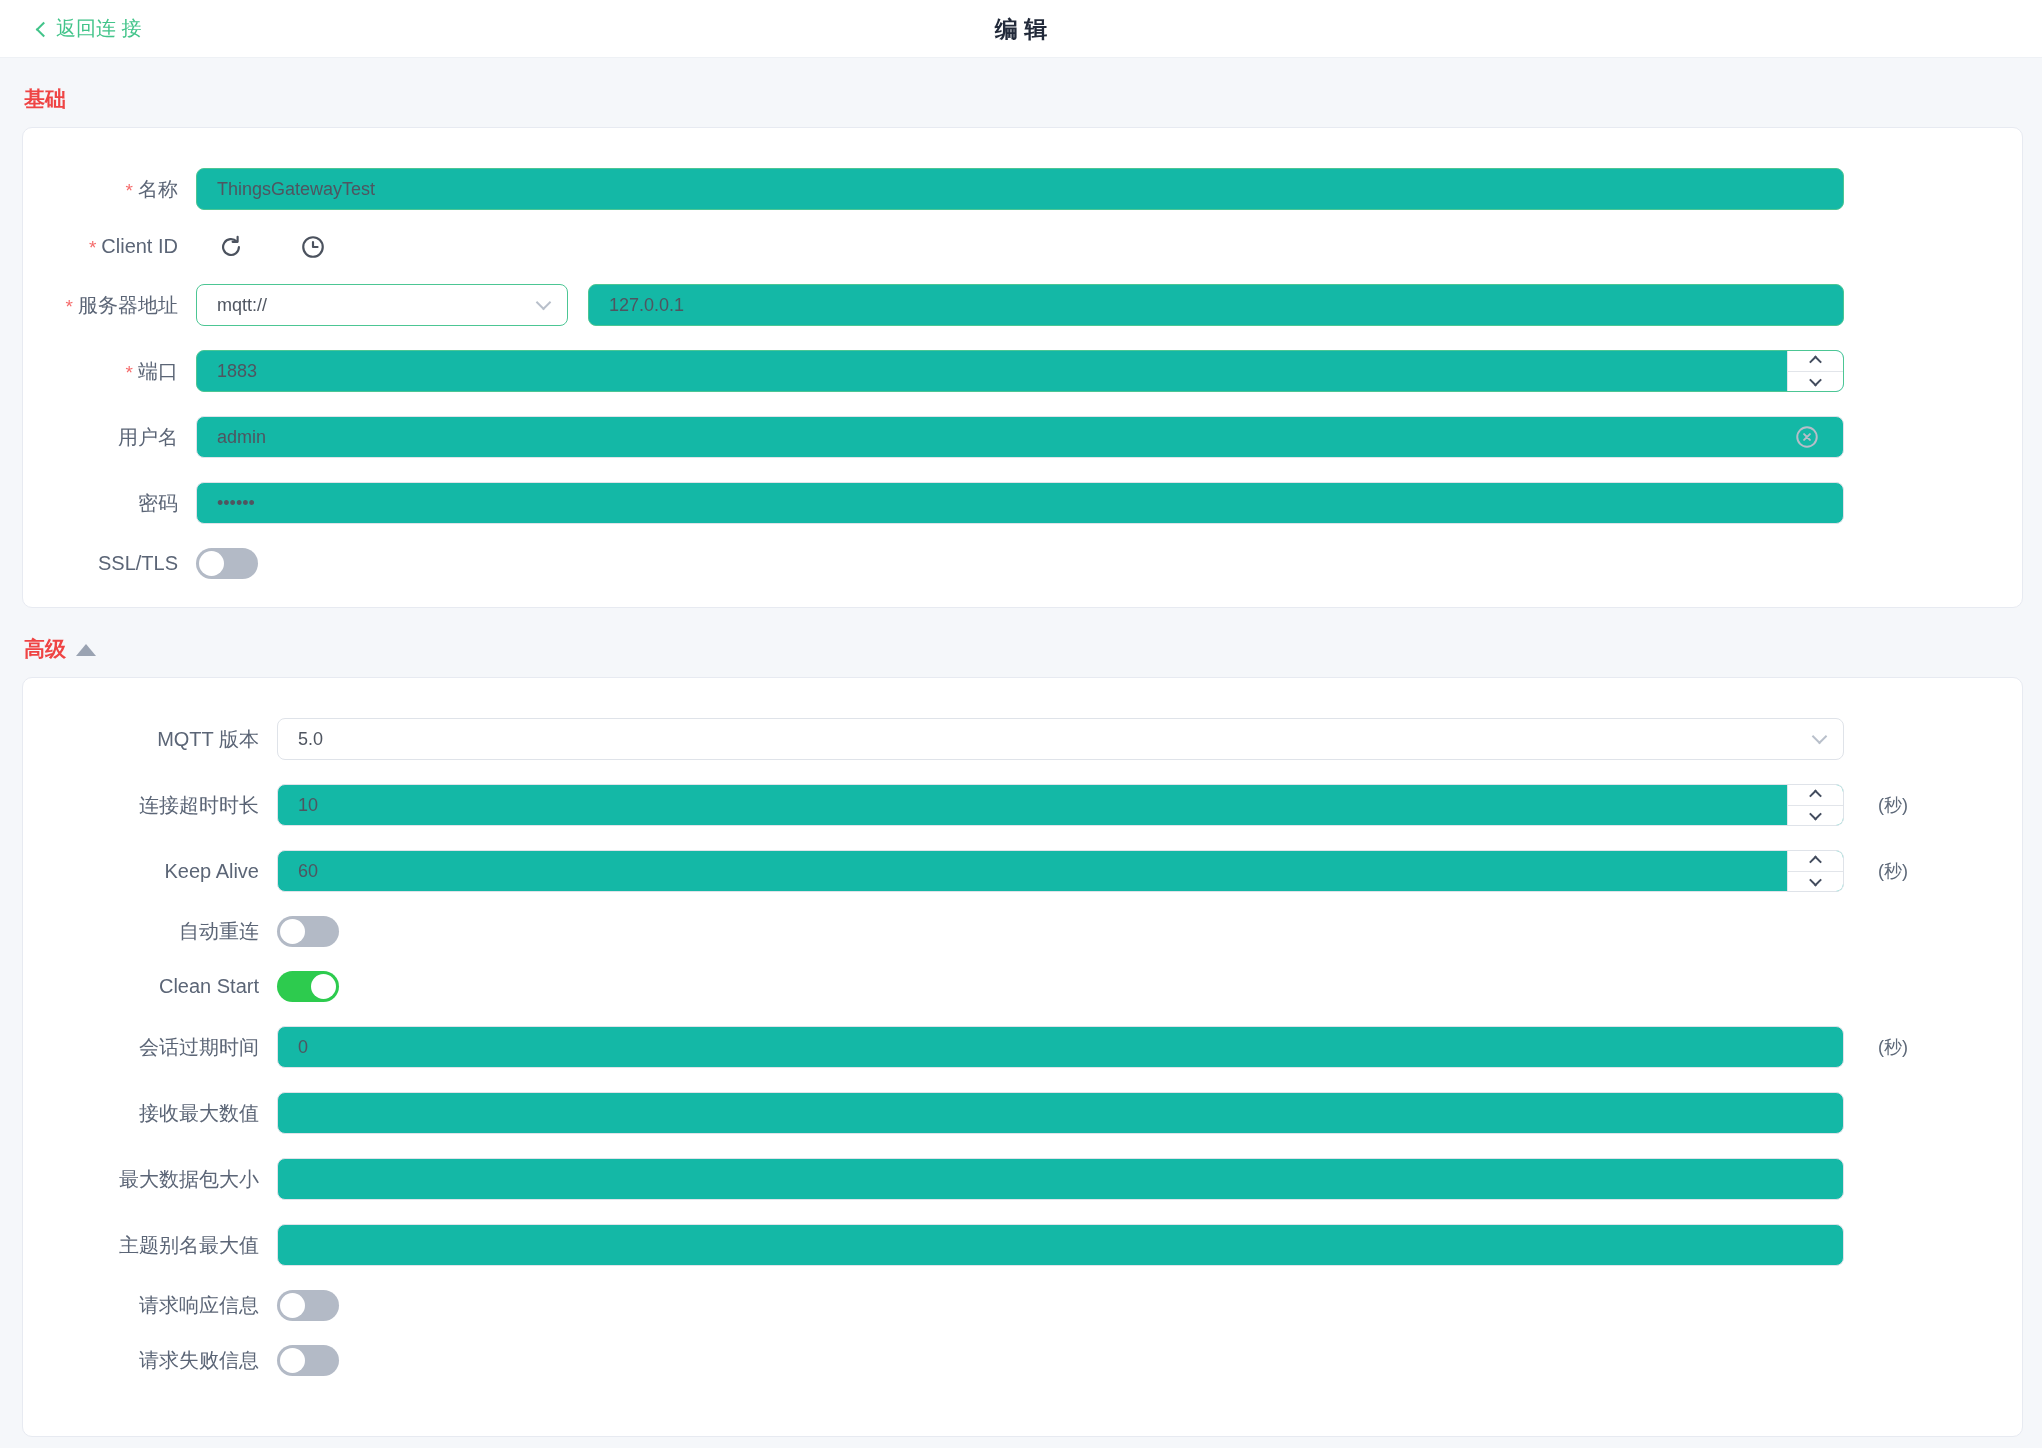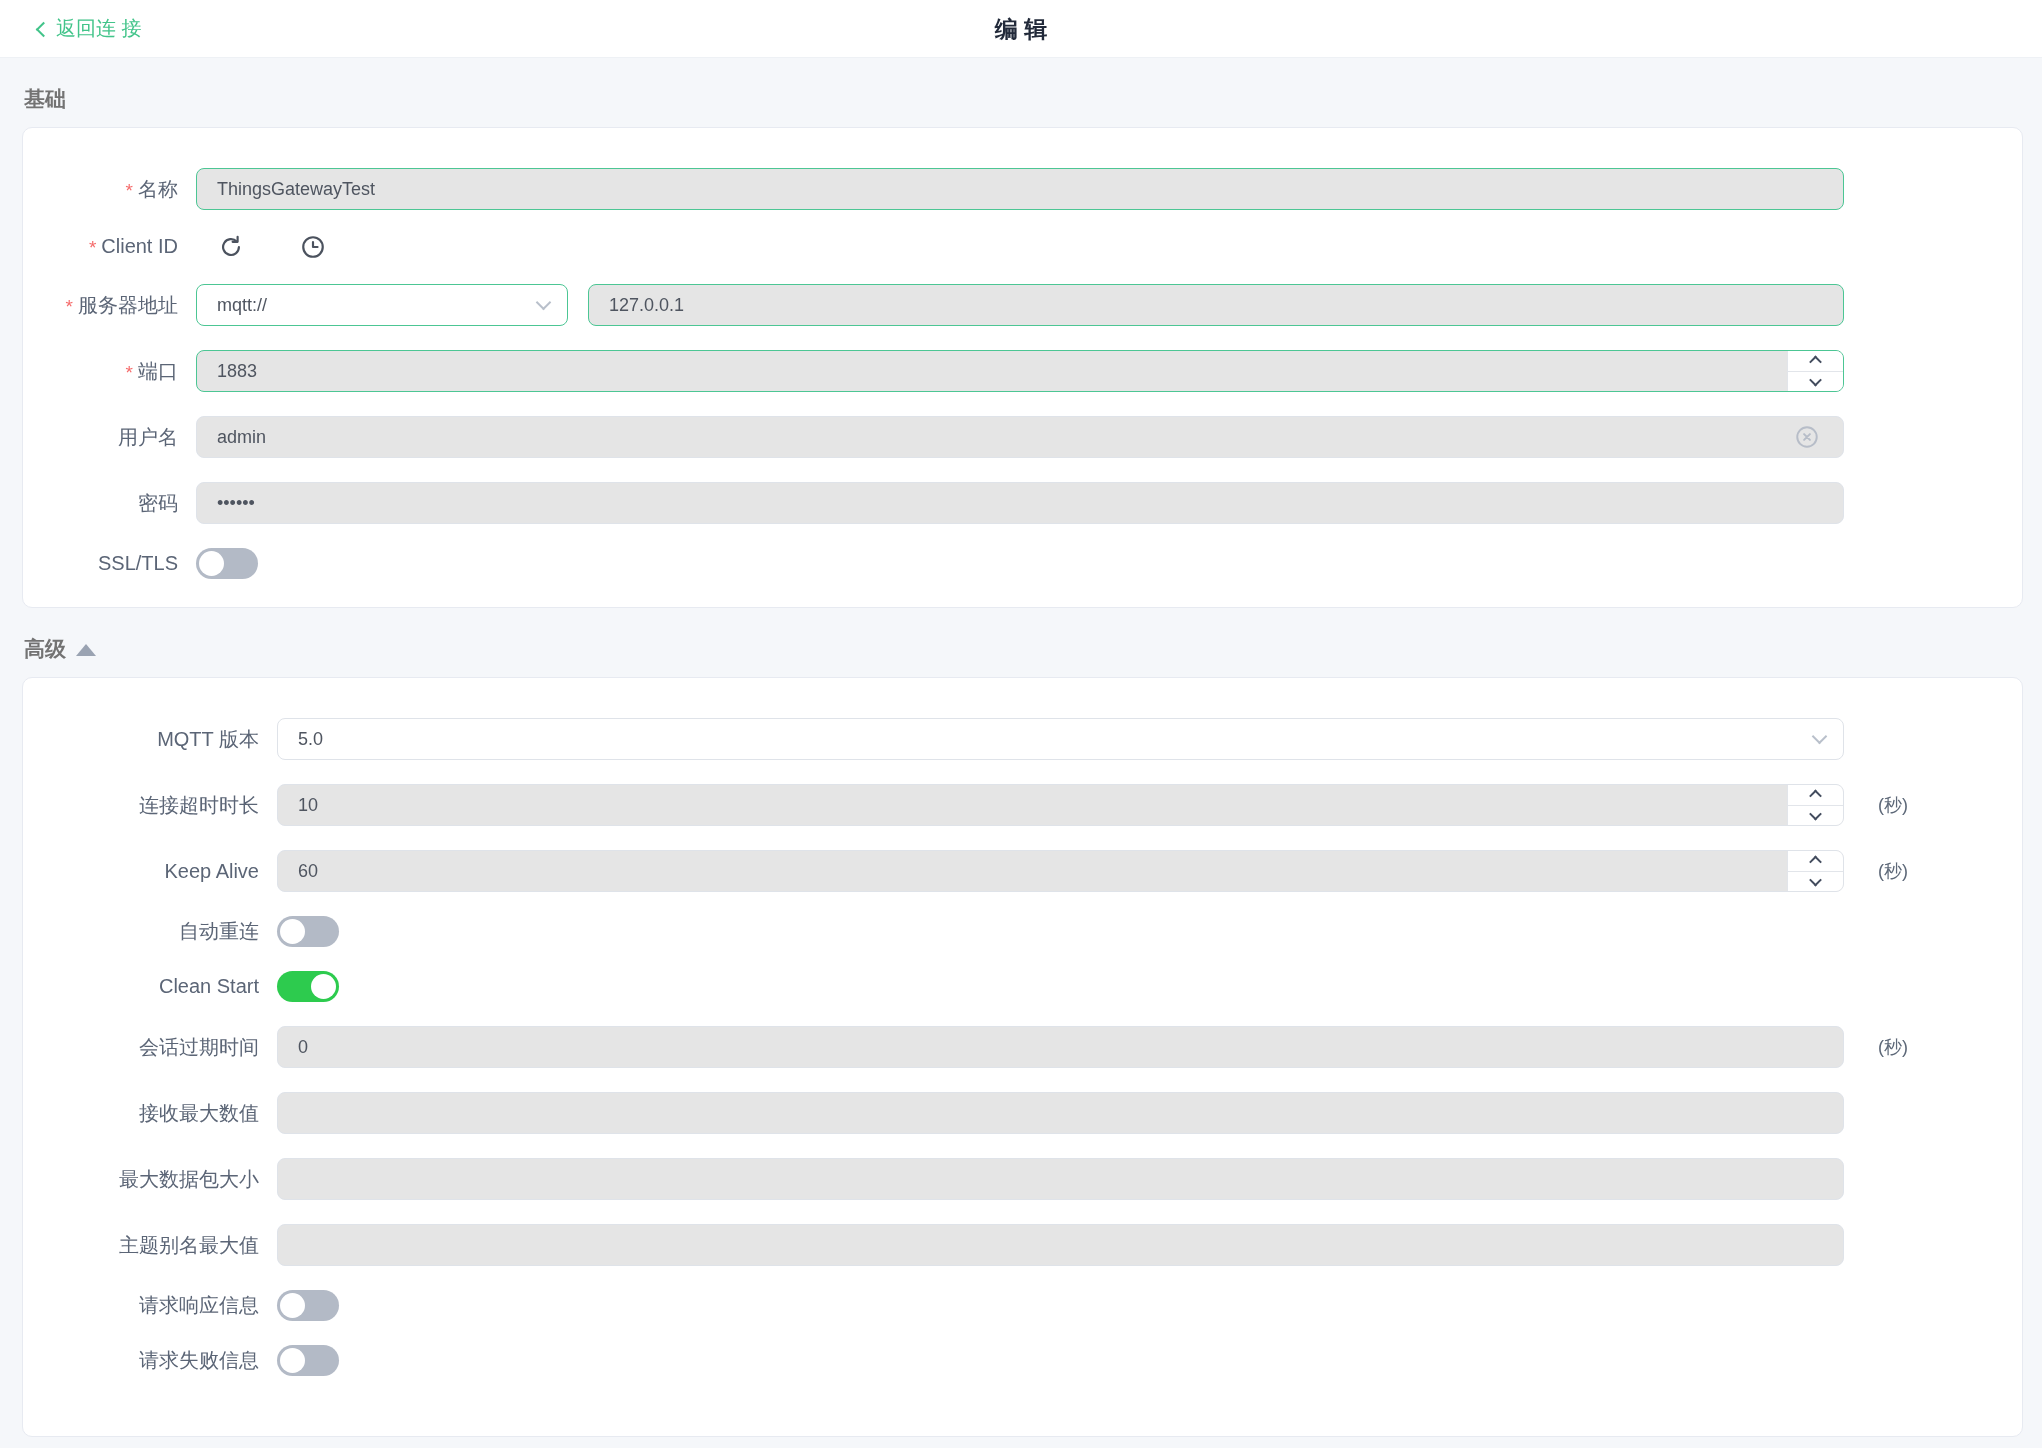--- a/index.html
+++ b/index.html
@@ -14,39 +14,39 @@
   .chev-left { width:11px; height:11px; border-left:2px solid #42c48a;
     border-bottom:2px solid #42c48a; transform:rotate(45deg); margin-top:1px; }
   .page-title { position:absolute; left:50%; top:50%; transform:translate(-50%,-50%);
     font-size:23px; font-weight:bold; color:#222a3a; }
   .connect-link { color:#42c48a; font-size:20px; cursor:pointer; }
 
   
   .content { height:1391px; background:#f5f7fa; border-top:1px solid #eef1f5;
     padding:0 19px 0 22px; overflow:hidden; }
   .section-header { display:flex; align-items:center; gap:10px;
-    margin:27px 0 14px 2px; font-size:21px; font-weight:bold; color:#737373; }
+    margin:27px 0 14px 2px; font-size:21px; font-weight:bold; color:#ef4444; }
   .tri-up { width:0; height:0; border-left:10px solid transparent;
     border-right:10px solid transparent; border-bottom:12px solid #9aa3b2;
     margin-top:2px; }
   .card { background:#fff; border:1px solid #e7eaf1; border-radius:10px;
     padding:40px 0 28px 0; }
   .card.adv-card { padding-bottom:60px; }
 
   
   .row { display:grid; align-items:center; column-gap:18px; margin-bottom:24px; }
   .row:last-child { margin-bottom:0; }
   .basic-form .row { grid-template-columns:155px 1648px 1fr; }
   .adv-form .row { grid-template-columns:236px 1567px 1fr; }
   .flabel { text-align:right; font-size:20px; color:#5b6576; white-space:nowrap; }
   .row.required .flabel::before { content:"*"; color:#f56c6c; margin-right:5px;
     font-size:19px; vertical-align:-1px; }
   .control { position:relative; display:flex; align-items:center; }
   .box { height:42px; width:100%; border:1px solid #dfe3e9; border-radius:8px;
-    background:#e5e5e5; font-size:18px; color:#4f5560; padding:0 20px; outline:none;
+    background:#14b8a6; font-size:18px; color:#4f5560; padding:0 20px; outline:none;
     font-family:"Liberation Sans","DejaVu Sans",sans-serif; }
   .box.green { border-color:#4cc694; }
   .selectbox { height:42px; border:1px solid #dfe3e9; border-radius:8px;
     background:#fff; font-size:18px; color:#4f5560; padding:0 18px 0 20px;
     display:flex; align-items:center; justify-content:space-between; cursor:pointer; }
   .selectbox.green { border-color:#4cc694; }
   .selectbox.full { width:100%; }
   .chev { width:11px; height:11px; border-left:2px solid #b9c0cb;
     border-top:2px solid #b9c0cb; }
   .chev.down { transform:rotate(225deg); margin-top:-5px; }

